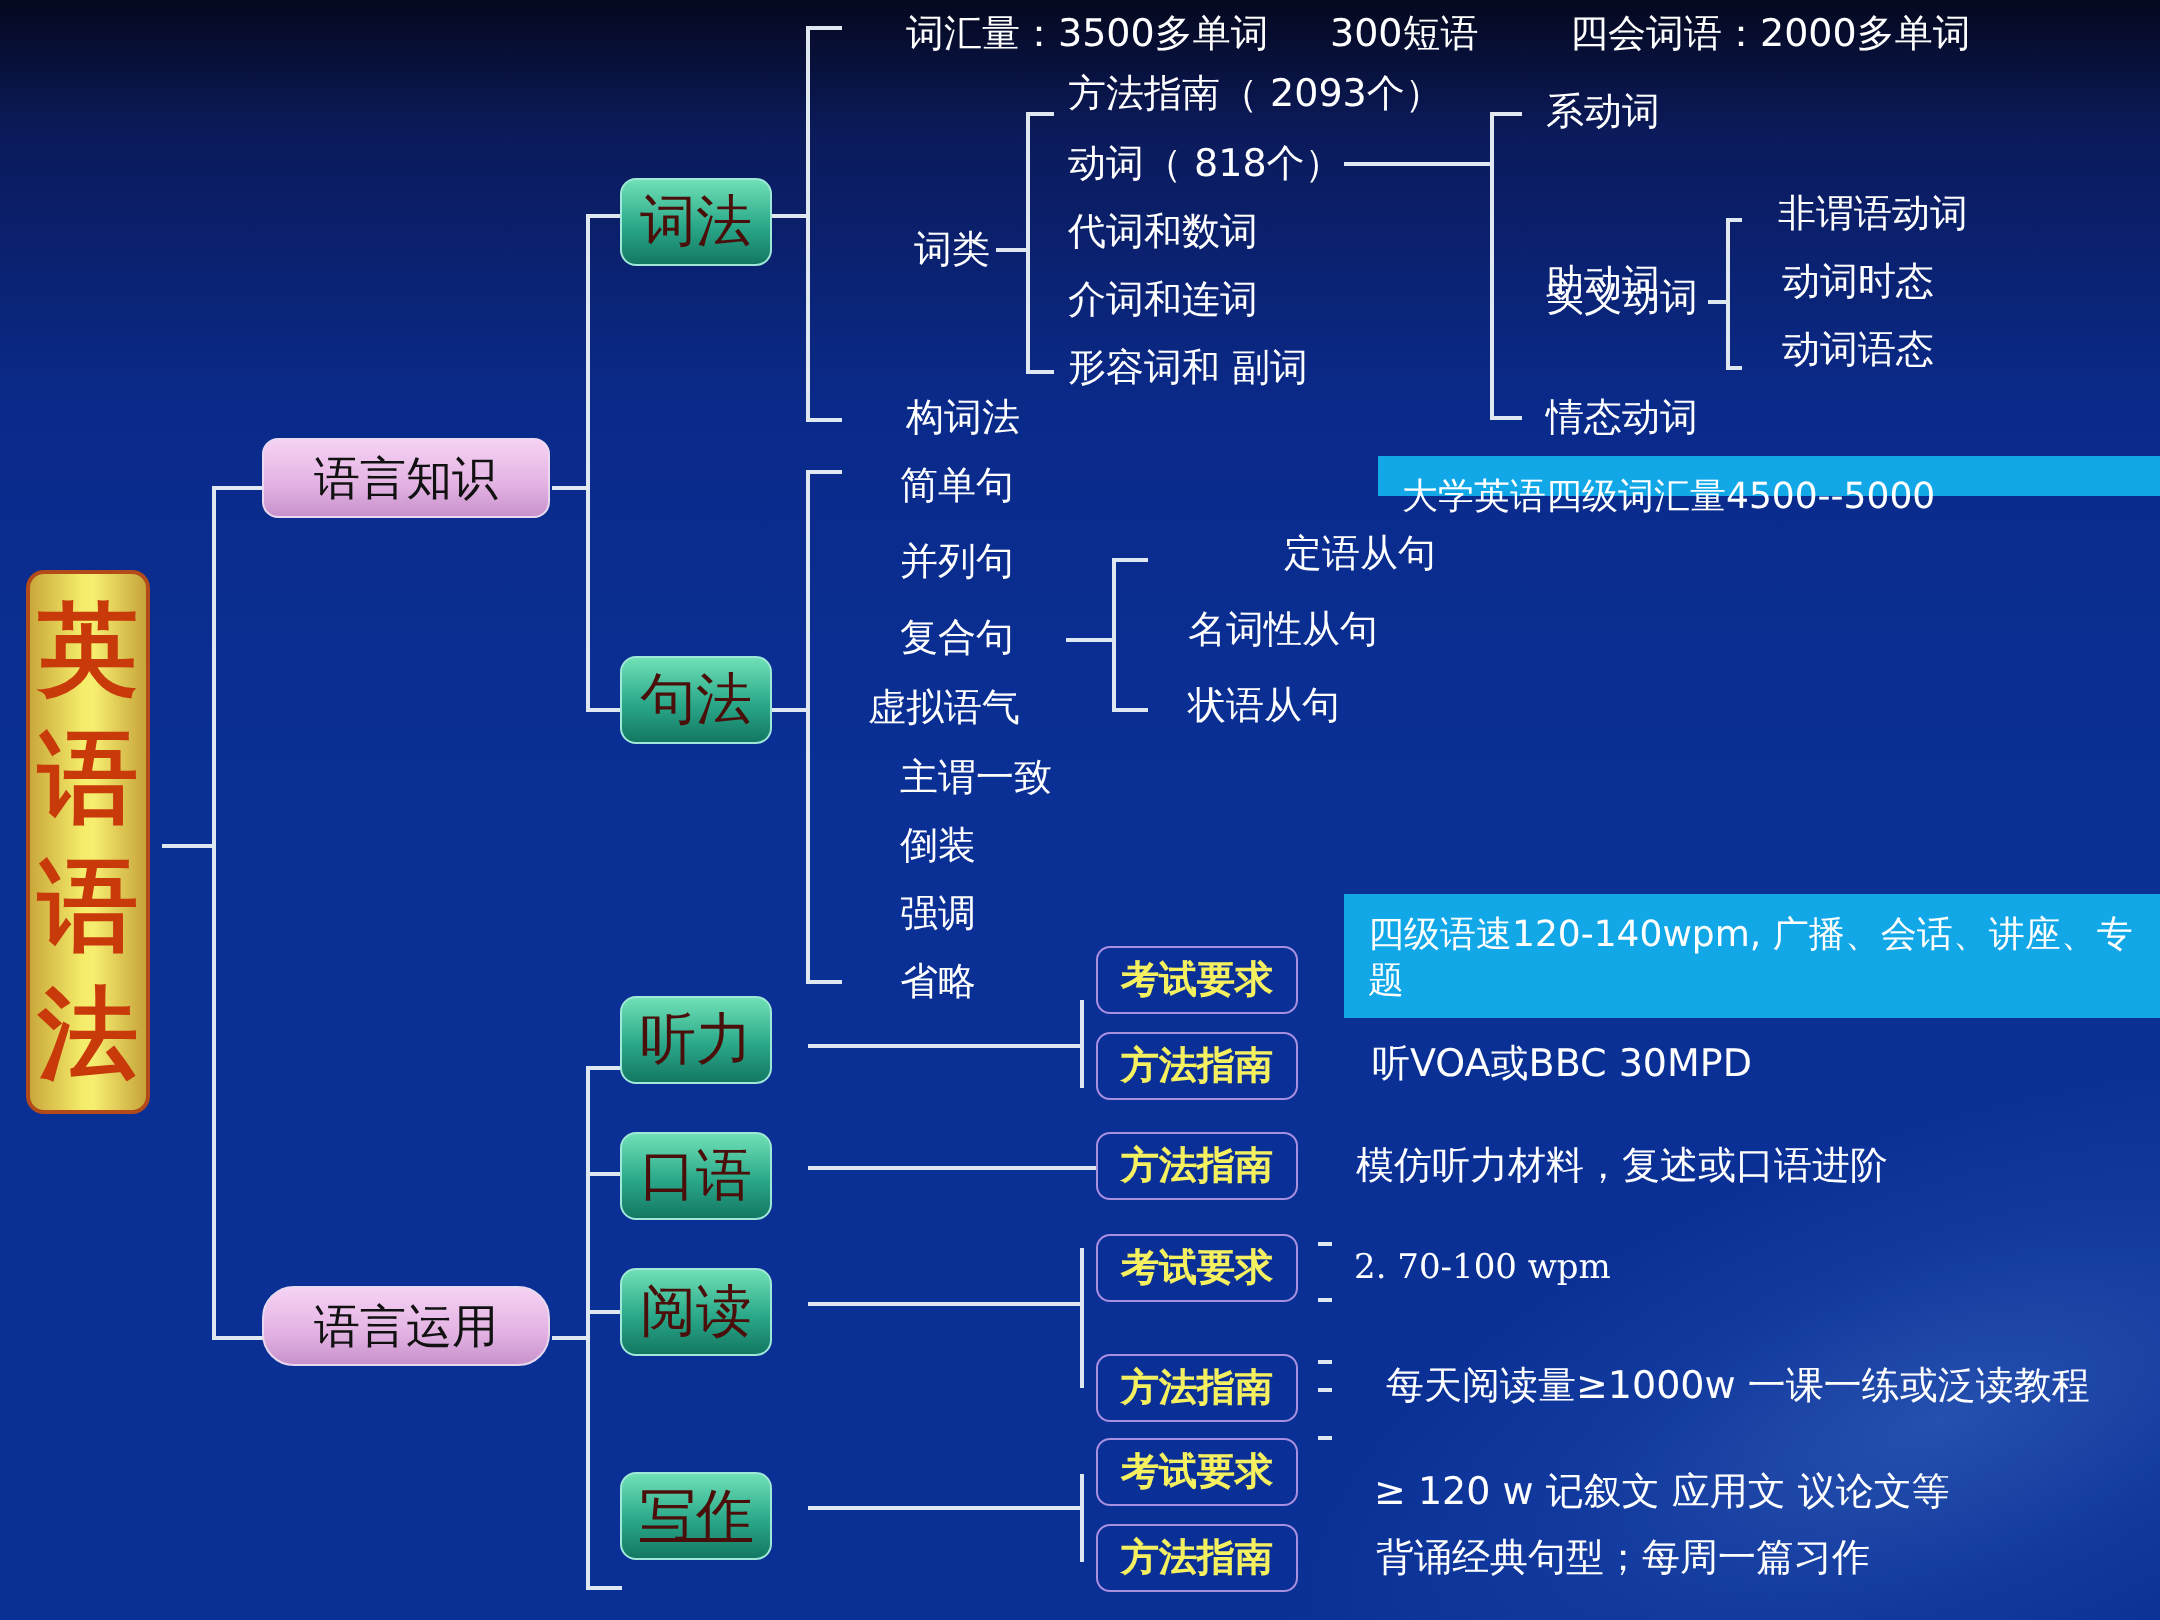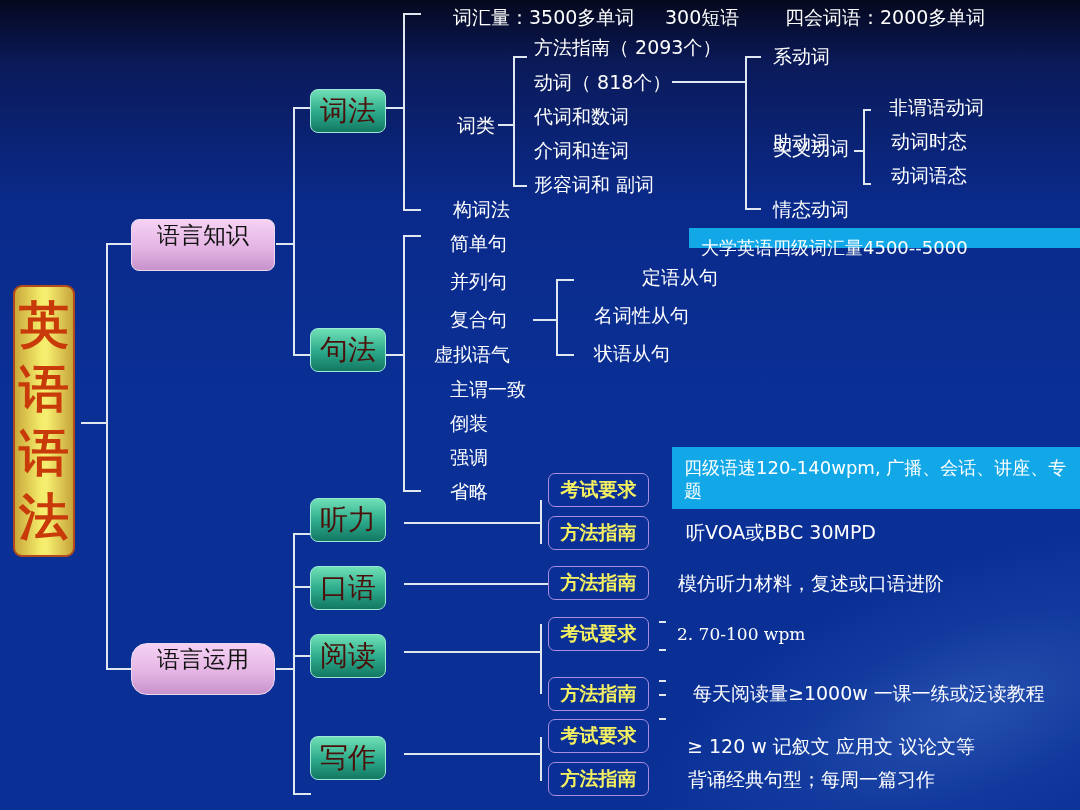--- a/index.html
+++ b/index.html
@@ -9,23 +9,23 @@
   .swirl{position:absolute;left:620px;top:560px;width:700px;height:300px;border-radius:50%;
     background:radial-gradient(ellipse at center,rgba(90,140,220,0.35) 0%,rgba(60,110,200,0.15) 40%,rgba(0,0,0,0) 70%);transform:rotate(-20deg);}
   .t{position:absolute;white-space:nowrap;font-size:19px;color:#fff;line-height:1;}
   .ln{position:absolute;background:#dfe8f0;}
   .h{height:1.5px;}
   .v{width:1.5px;}
   .root{position:absolute;left:13px;top:285px;width:62px;height:272px;border-radius:9px;
     background:linear-gradient(90deg,#c9a83a 0%,#f4ec6a 45%,#f6ee70 55%,#c6a43a 100%);border:2px solid #b24a1a;
     box-sizing:border-box;display:flex;flex-direction:column;align-items:center;justify-content:center;}
   .root span{font-family:"DejaVu Serif","Liberation Serif",serif;color:#c83a0a;font-size:50px;font-weight:bold;line-height:64px;}
-  .pink{position:absolute;width:144px;height:52px;border-radius:8px;box-sizing:border-box;
+  .pink{position:absolute;width:144px;height:40px;border-radius:8px;box-sizing:border-box;
     background:linear-gradient(180deg,#f6d2f4 0%,#e2b2e2 60%,#c892cc 100%);border:1.5px solid #e9d8ef;
-    display:flex;align-items:flex-start;justify-content:center;color:#111;font-size:23px;font-family:"DejaVu Serif","Liberation Serif",serif;}
+    display:flex;align-items:center;justify-content:center;color:#111;font-size:23px;font-family:"DejaVu Serif","Liberation Serif",serif;}
   .green{position:absolute;width:76px;height:44px;border-radius:8px;box-sizing:border-box;
     background:linear-gradient(180deg,#6fe0b6 0%,#2aa889 55%,#137862 100%);border:1.5px solid #9fe7d6;
     display:flex;align-items:center;justify-content:center;color:#4a0f0a;font-size:28px;font-family:"DejaVu Serif","Liberation Serif",serif;}
   .tag{position:absolute;width:101px;height:34px;border-radius:7px;box-sizing:border-box;
     border:1.5px solid #a98fe0;background:#0a2f96;display:flex;align-items:center;justify-content:center;
     color:#f4f060;font-size:19px;font-weight:bold;}
   .band{position:absolute;background:#12a8e8;color:#fff;font-size:18px;box-sizing:border-box;}
 </style>
 </head>
 <body>
@@ -138,21 +138,21 @@
 
 <div class="green" style="left:310px;top:498px;">
     <span>听力</span>
   </div>
 <div class="green" style="left:310px;top:566px;">
     <span>口语</span>
   </div>
 <div class="green" style="left:310px;top:634px;">
     <span>阅读</span>
   </div>
-<div class="green" style="left:310px;top:736px;">
+<div class="green" style="left:310px;top:736px;text-decoration:underline;">
     <span>写作</span>
   </div>
 
 <div class="ln h" style="left:404px;top:522px;width:137px;"></div>
 <div class="ln v" style="left:540px;top:500px;height:44px;"></div>
 <div class="tag" style="left:548px;top:473px;">
     <span>考试要求</span>
   </div>
 <div class="tag" style="left:548px;top:516px;">
     <span>方法指南</span>

